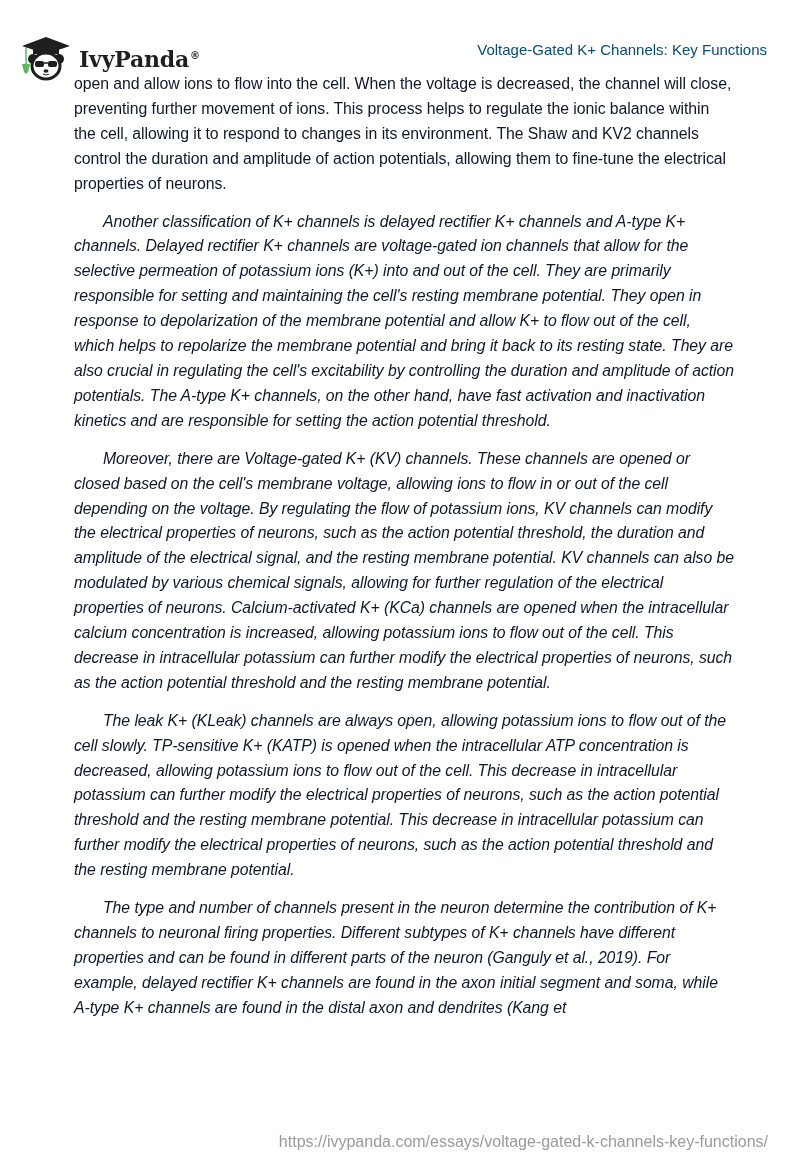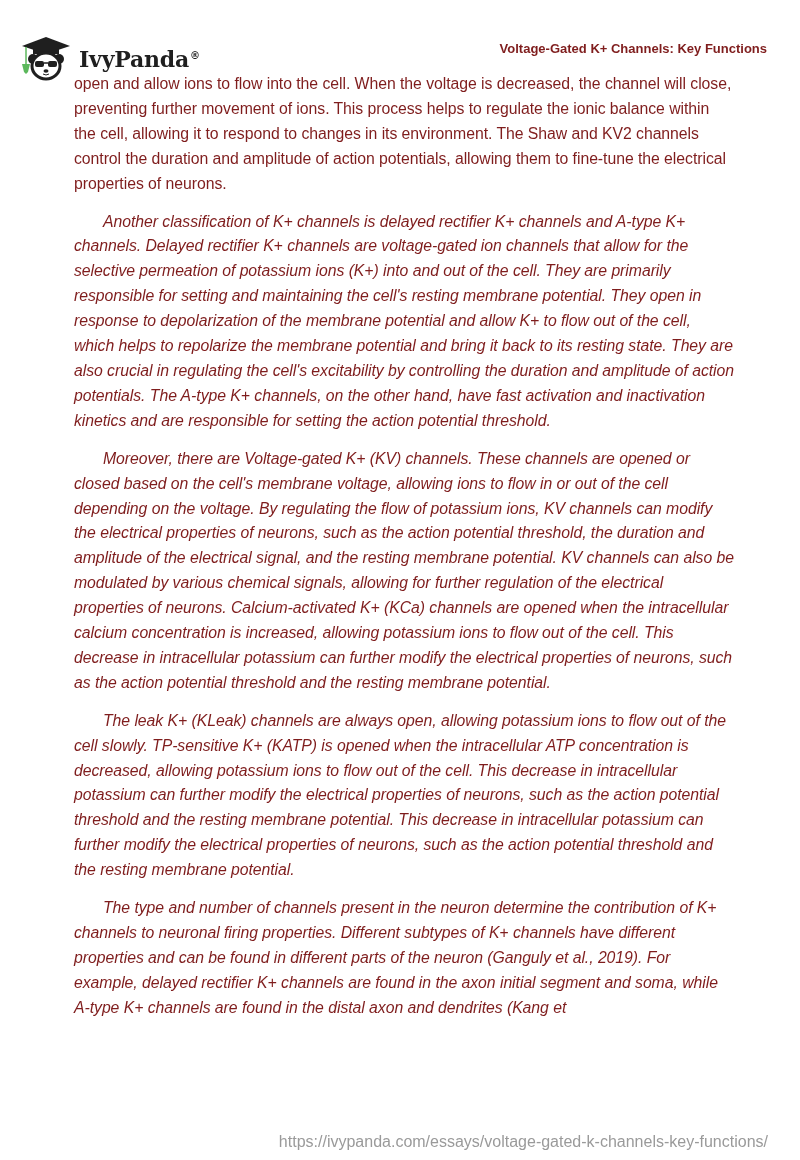--- a/index.html
+++ b/index.html
@@ -50,35 +50,34 @@
       font-family: "DejaVu Sans", sans-serif;
       font-size: 10px;
       vertical-align: super;
       margin-left: 1px;
       color: #1f1f1f;
     }
     .doc-title {
       position: absolute;
       right: 33px;
       top: 15px;
-      font-size: 13px;
-      color: #7f1d1d;
-      font-weight: bold;
+      font-size: 15px;
+      color: #0c4a6e;
     }
     .content {
       position: absolute;
       left: 74px;
       top: 72px;
       width: 660px;
     }
     .content p {
       margin: 0 0 13px 0;
       font-size: 15.8px;
       line-height: 24.9px;
-      color: #7f1d1d;
+      color: #0f172a;
       letter-spacing: -0.05px;
     }
     .content p.indent {
       text-indent: 29px;
       font-style: italic;
     }
     .footer-url {
       position: absolute;
       right: 32px;
       top: 1133px;

